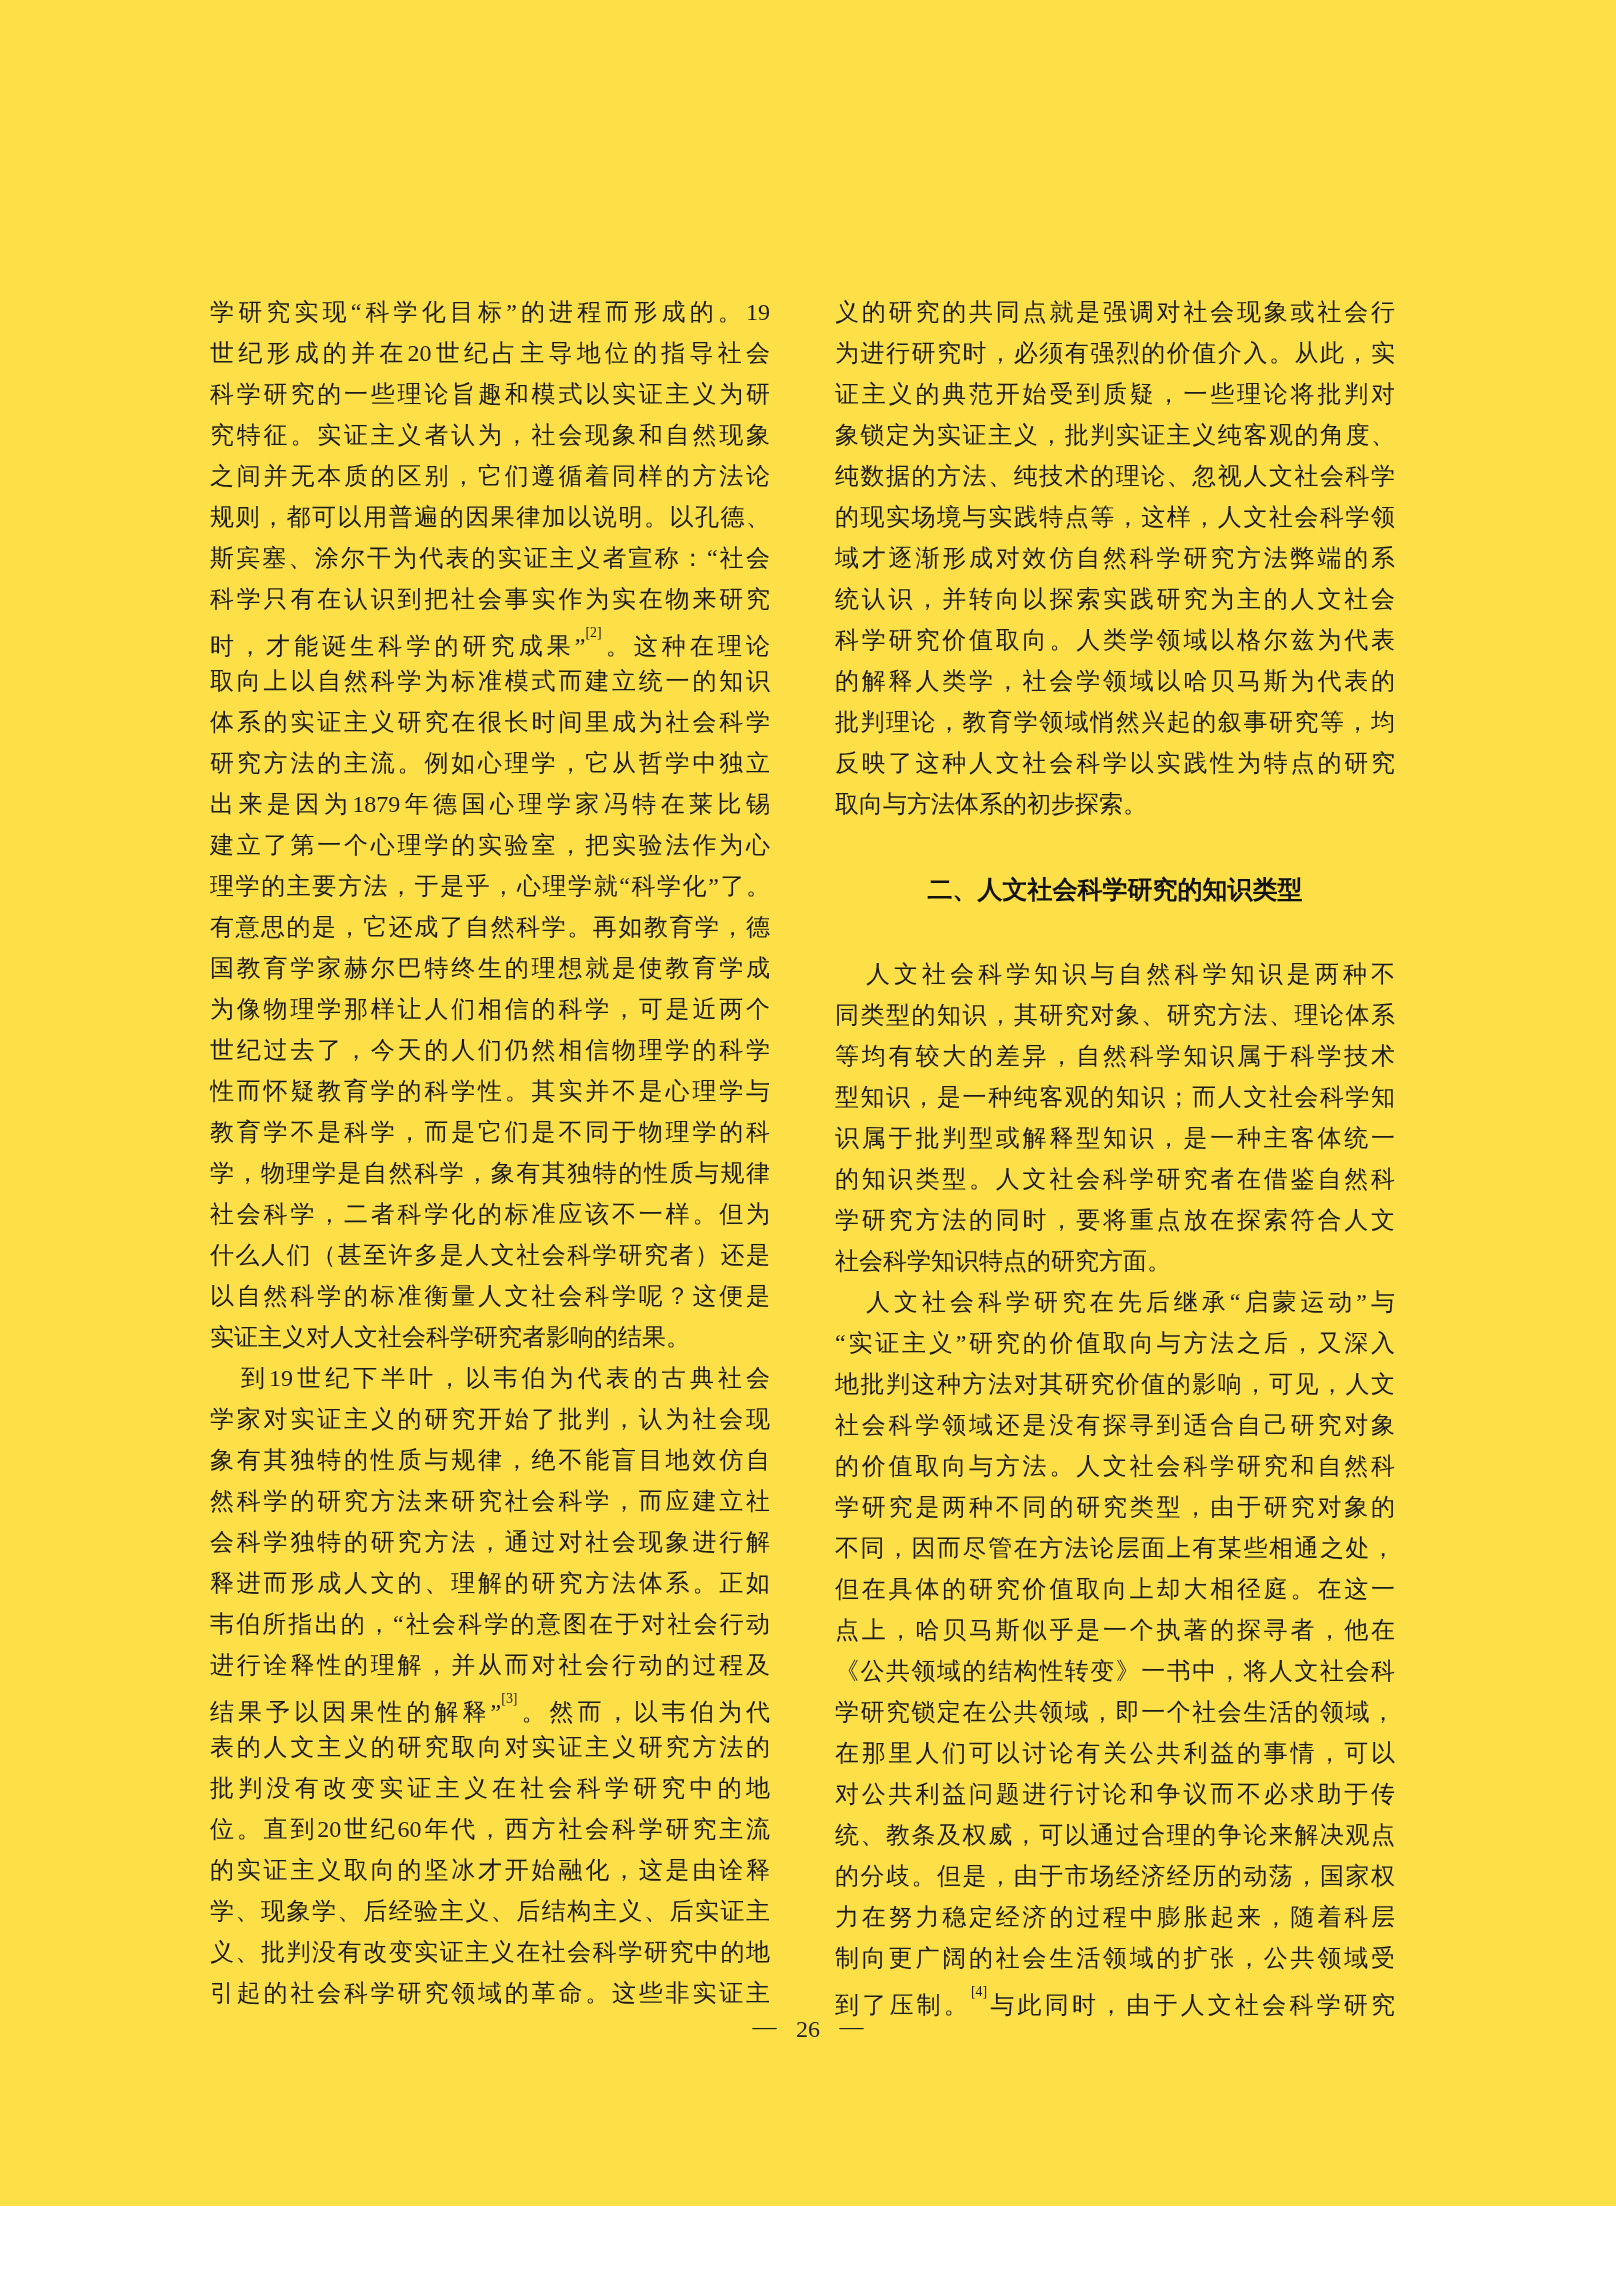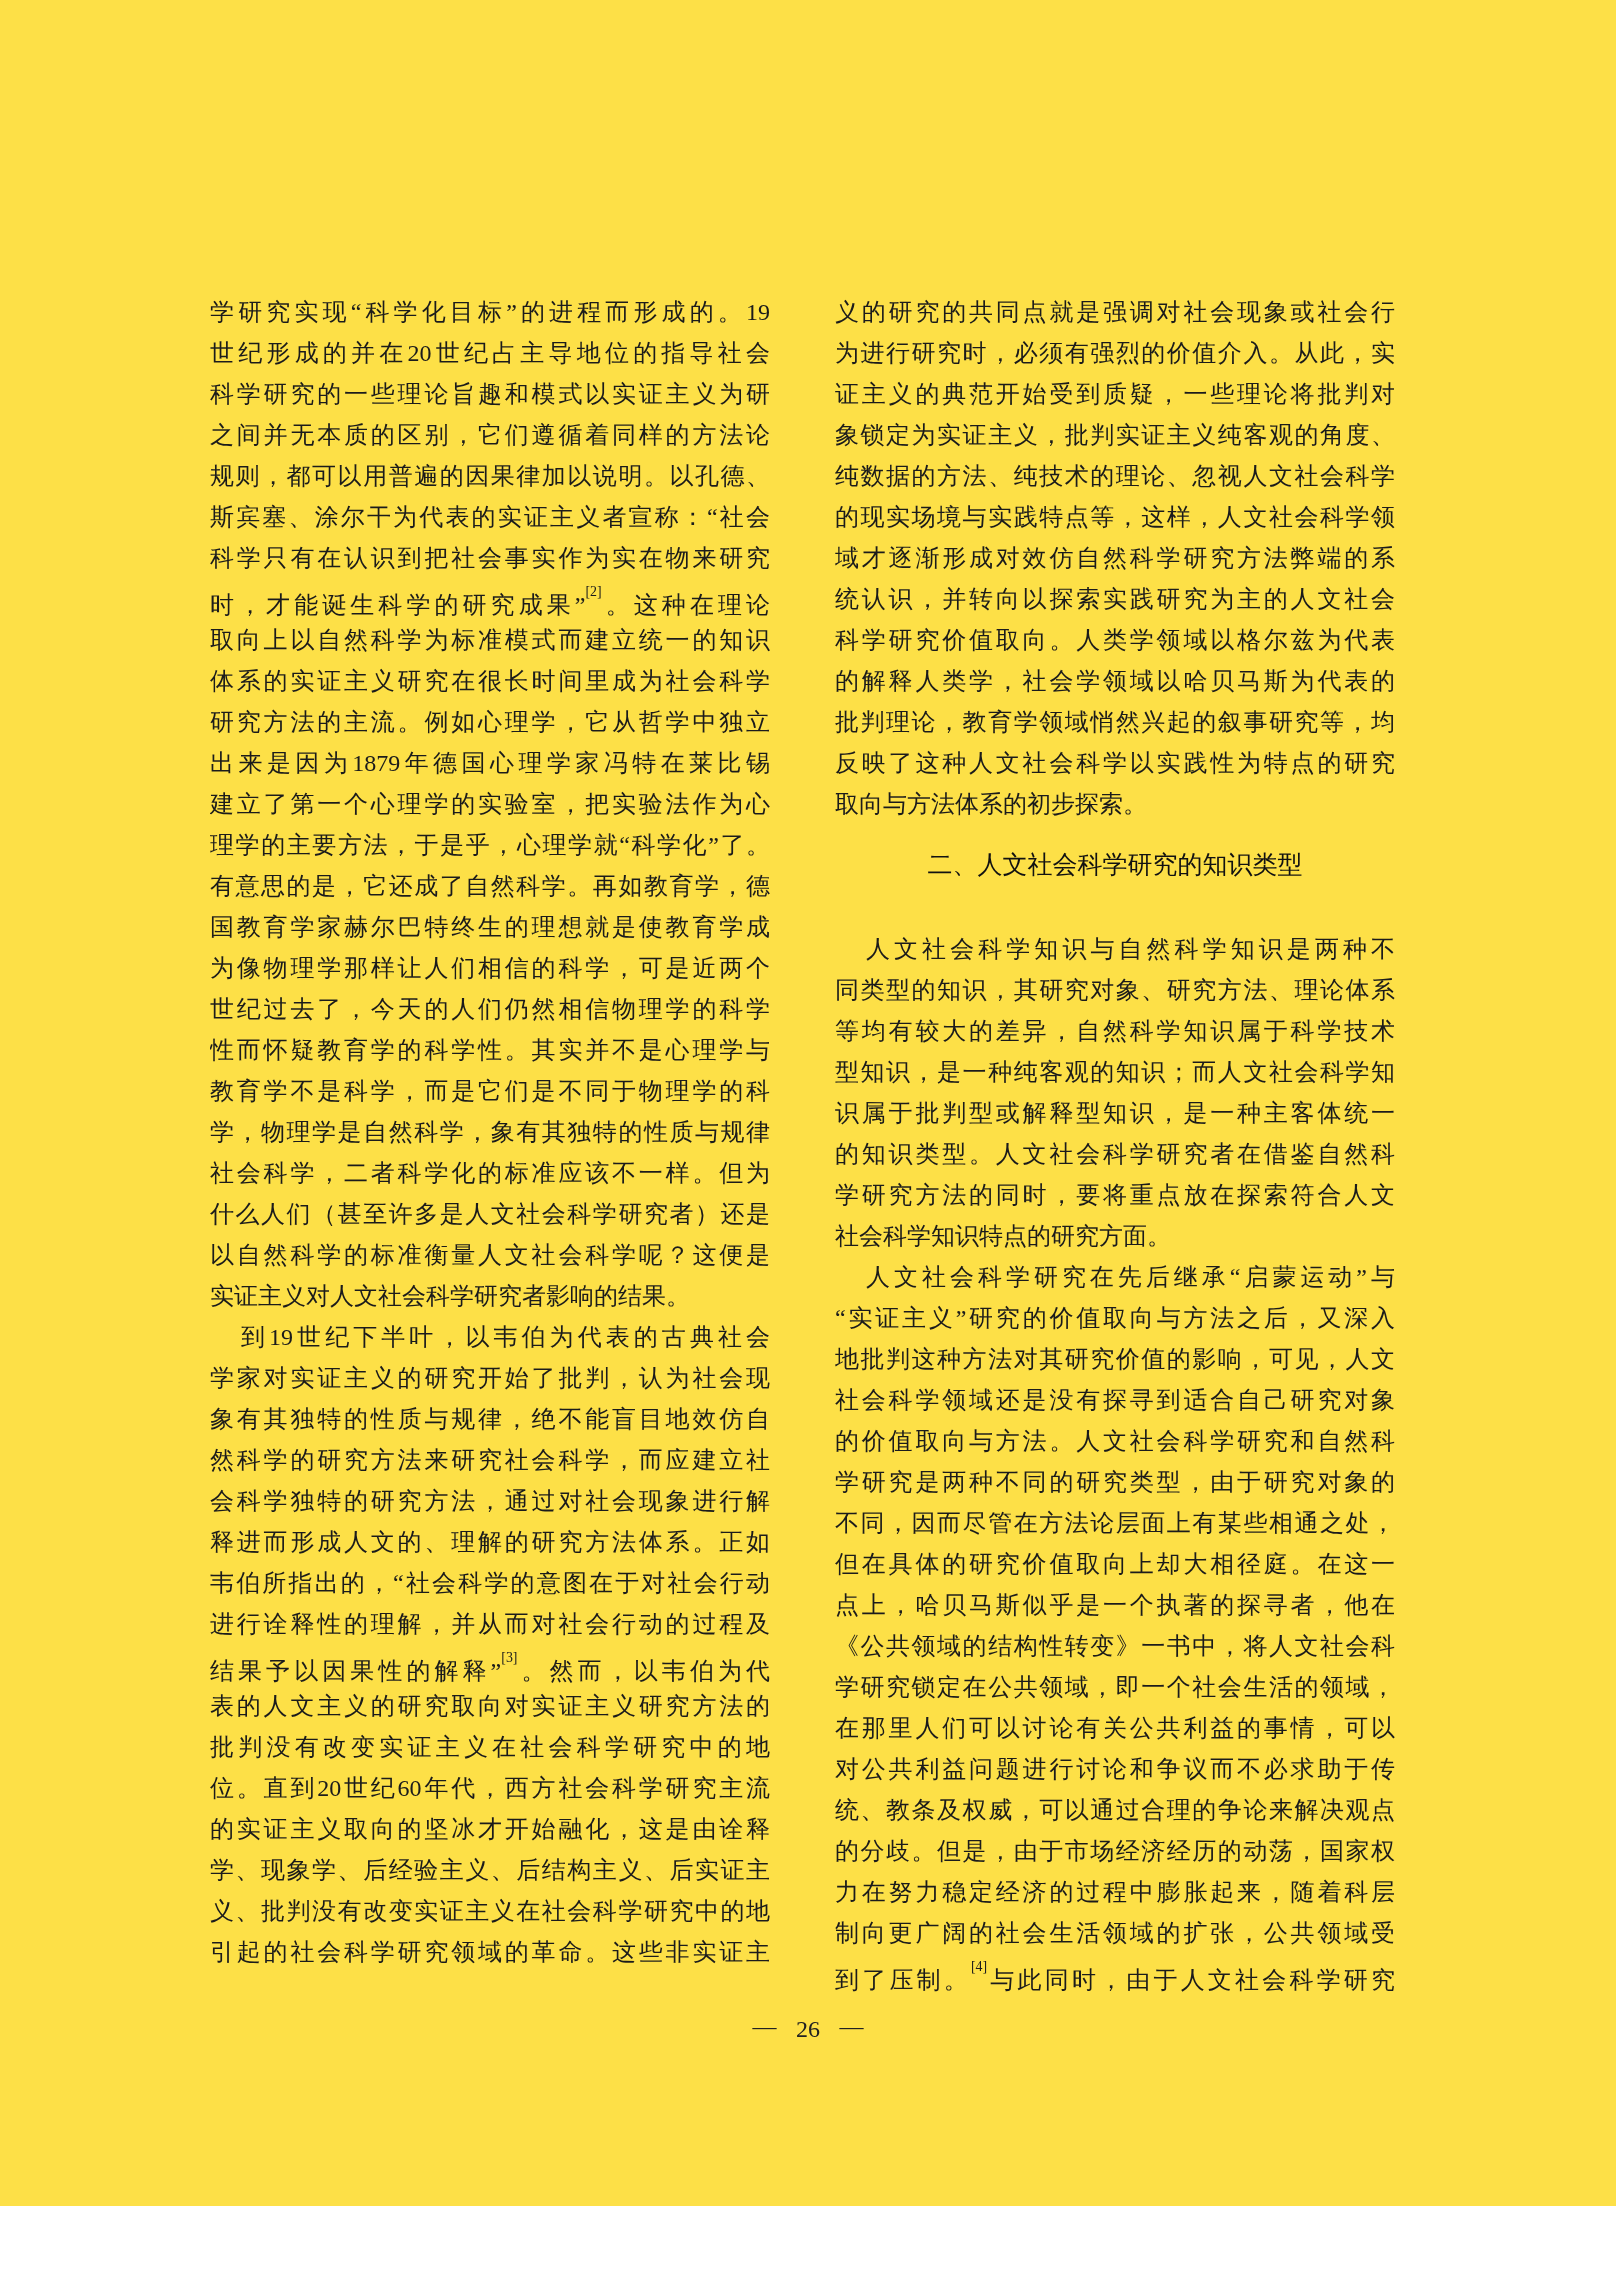--- a/index.html
+++ b/index.html
@@ -29,25 +29,25 @@
     font-size: 24px;
     text-align: justify;
     text-align-last: justify;
     word-break: break-all;
     overflow: hidden;
   }
   .line.indent { padding-left: 31px; }
   .line.end { text-align-last: left; }
   .line.heading {
     font-family: "Liberation Sans", "DejaVu Sans", sans-serif;
-    font-weight: 400;
+    font-weight: 700;
     font-size: 25px;
     text-align: right;
     text-align-last: center;
-    margin: 19px 0 44px 0;
+    margin: 44px 0 44px 0;
     padding-left: 0;
     color: #111;
   }
   sup.cite {
     font-size: 0.58em;
     position: relative;
     top: -0.55em;
     letter-spacing: 0;
   }
   .footer {
@@ -70,20 +70,21 @@
   }
 </style>
 </head>
 <body>
 
 <div class="page">
   <div class="column column-left">
       <div class="line">学研究实现“科学化目标”的进程而形成的。19</div>
       <div class="line">世纪形成的并在20世纪占主导地位的指导社会</div>
       <div class="line">科学研究的一些理论旨趣和模式以实证主义为研</div>
+      <div class="line">究特征。实证主义者认为，社会现象和自然现象</div>
       <div class="line">之间并无本质的区别，它们遵循着同样的方法论</div>
       <div class="line">规则，都可以用普遍的因果律加以说明。以孔德、</div>
       <div class="line">斯宾塞、涂尔干为代表的实证主义者宣称：“社会</div>
       <div class="line">科学只有在认识到把社会事实作为实在物来研究</div>
       <div class="line">时，才能诞生科学的研究成果”<sup class="cite">[2]</sup>。这种在理论</div>
       <div class="line">取向上以自然科学为标准模式而建立统一的知识</div>
       <div class="line">体系的实证主义研究在很长时间里成为社会科学</div>
       <div class="line">研究方法的主流。例如心理学，它从哲学中独立</div>
       <div class="line">出来是因为1879年德国心理学家冯特在莱比锡</div>
       <div class="line">建立了第一个心理学的实验室，把实验法作为心</div>

